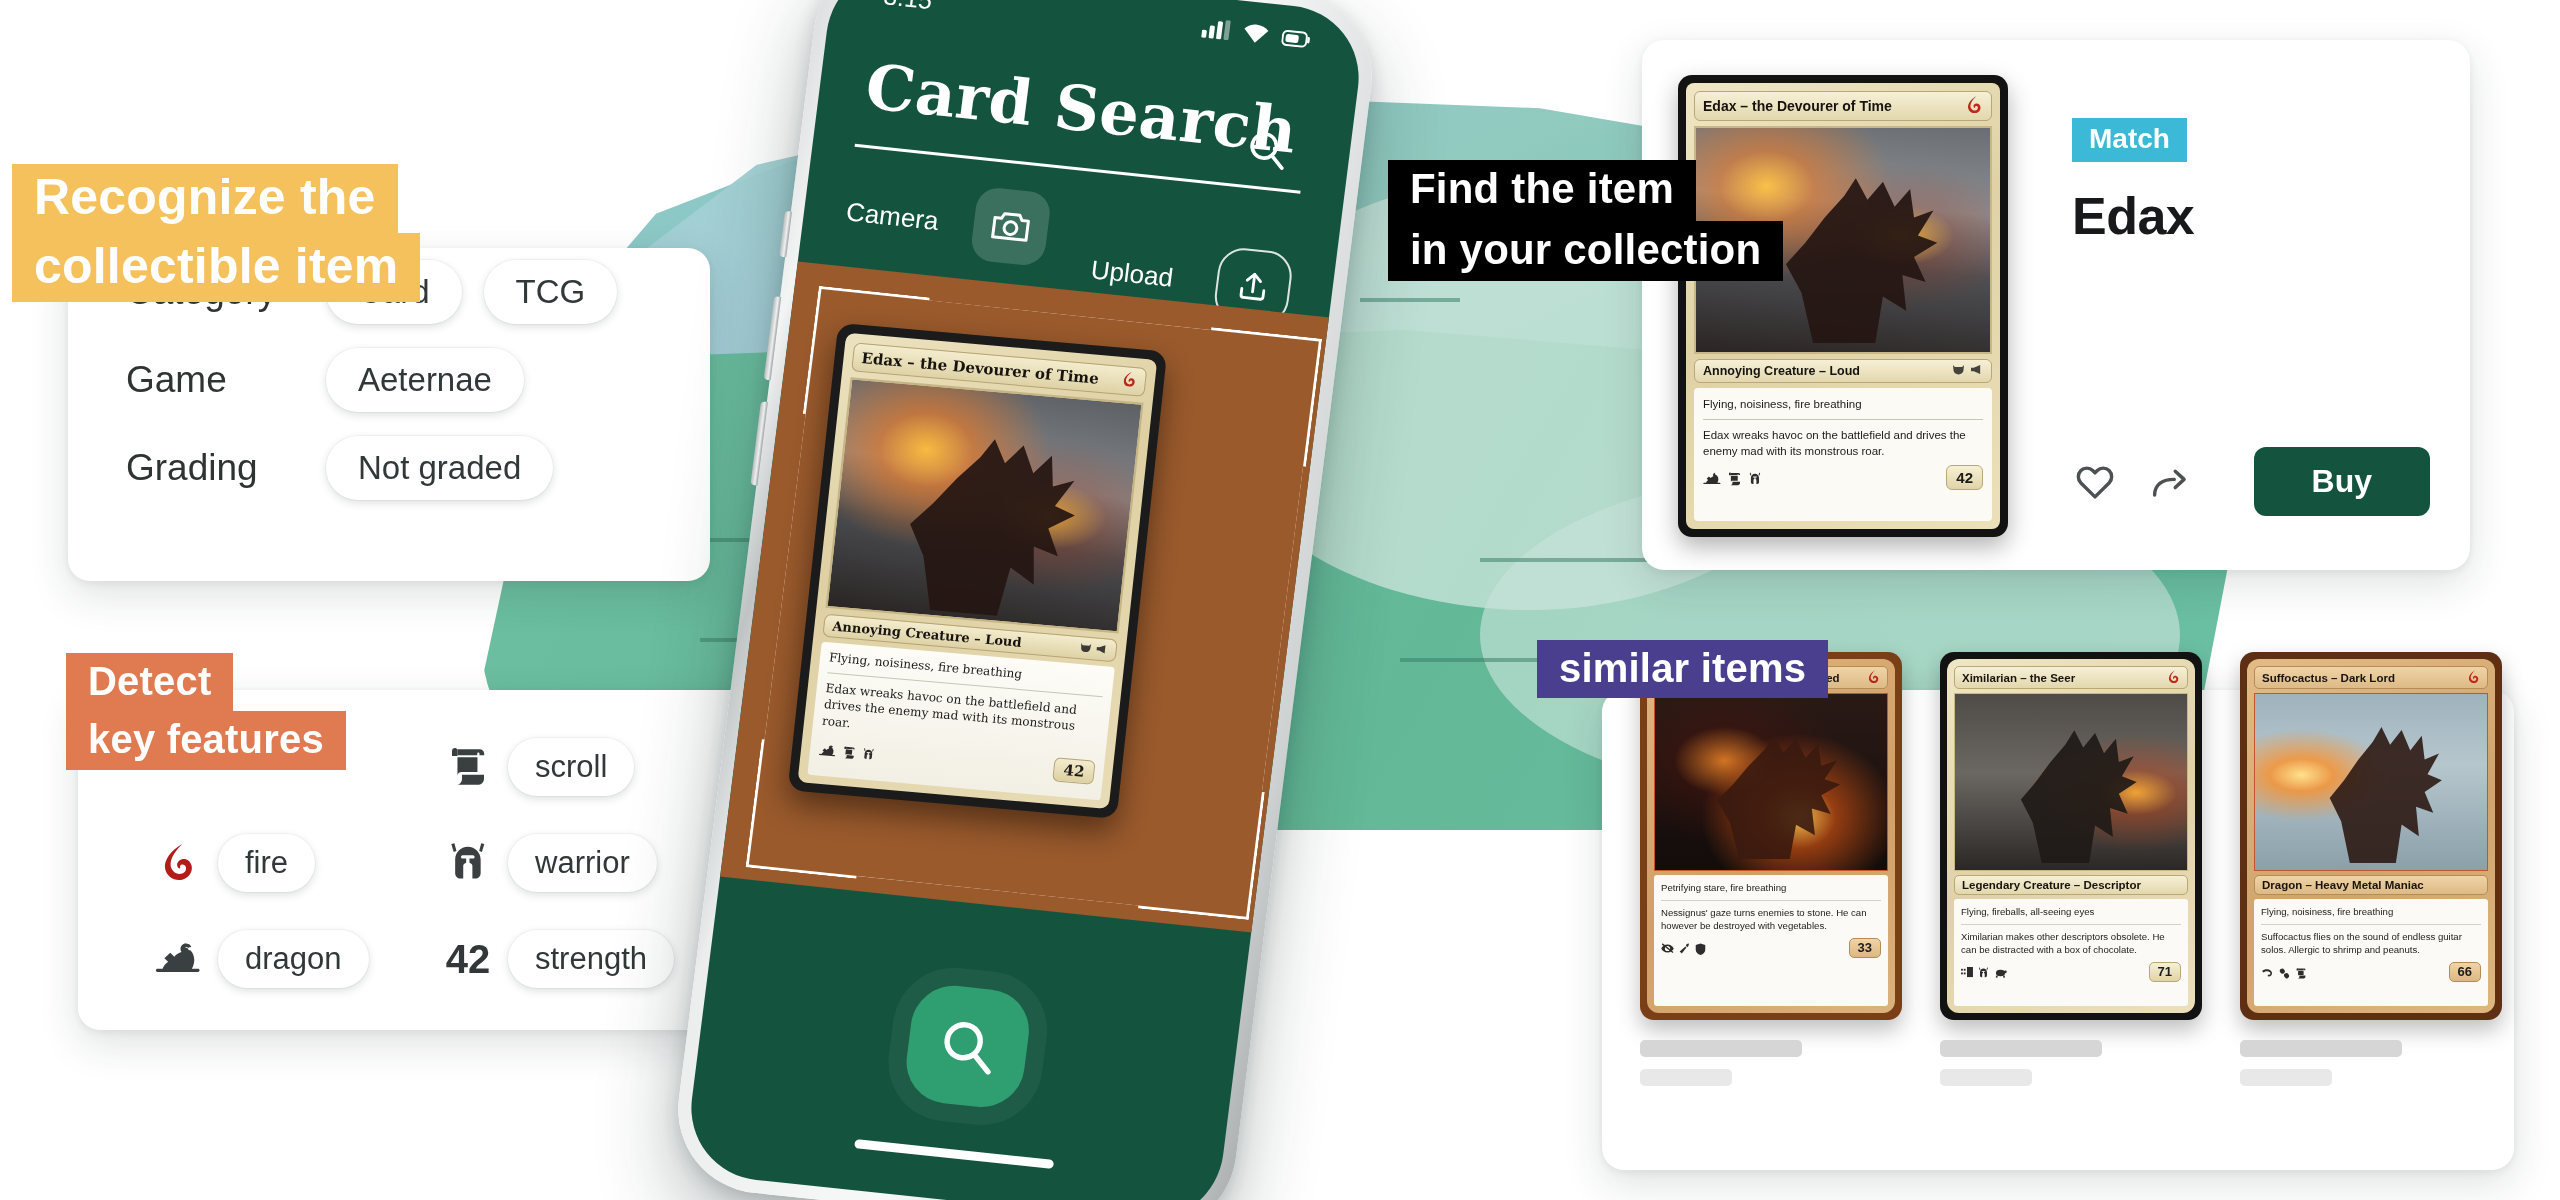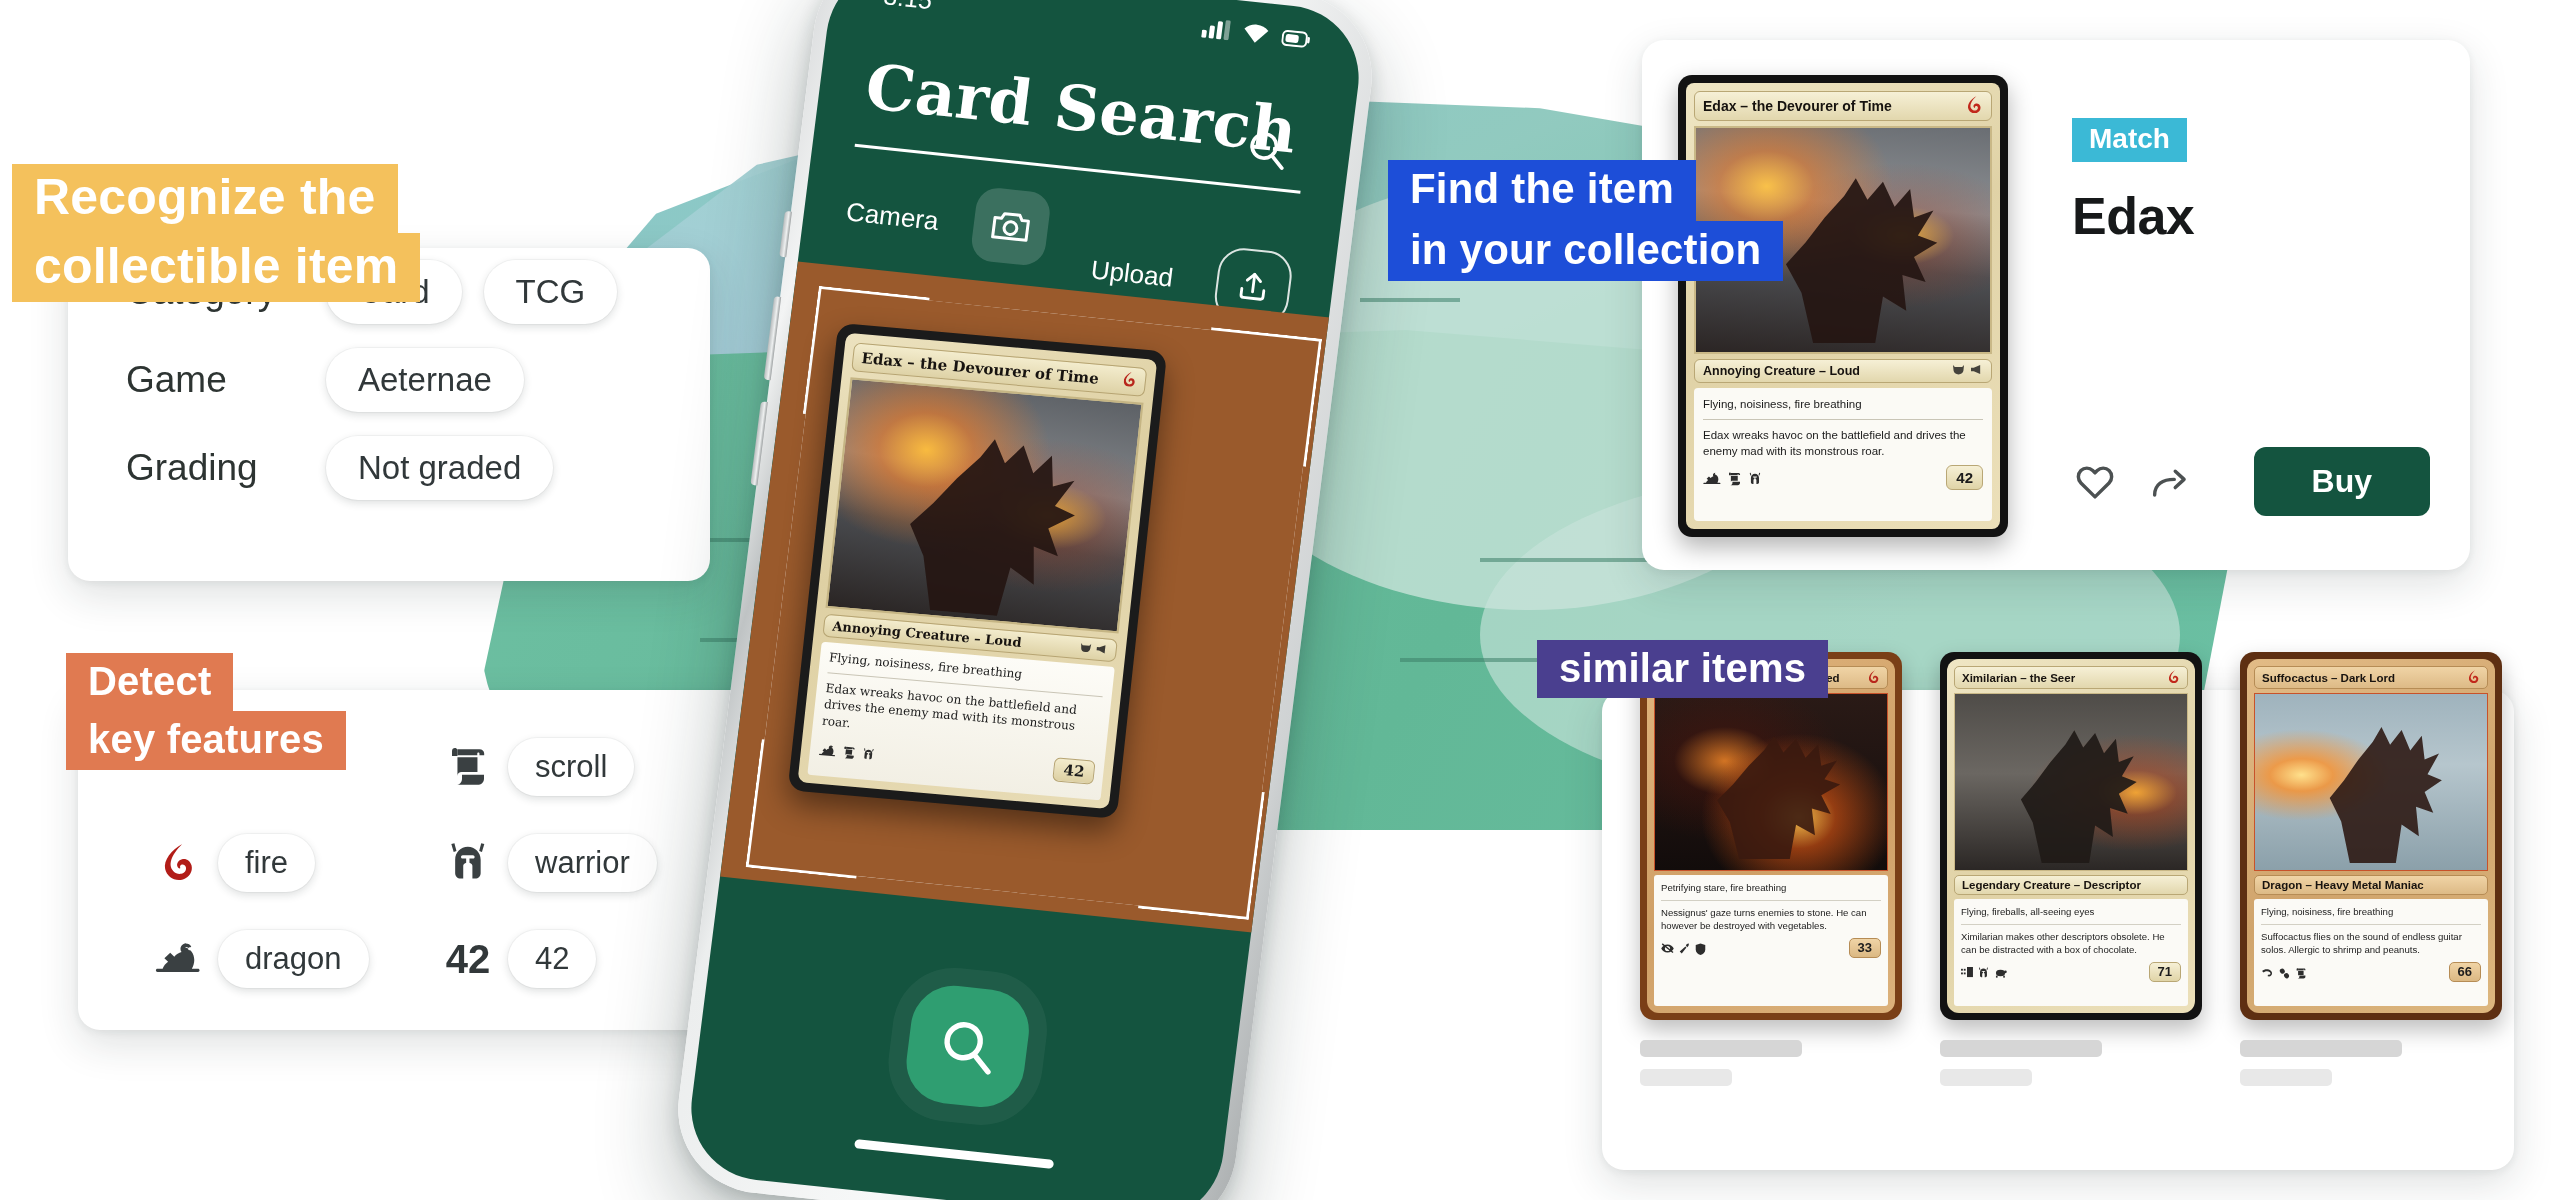--- a/index.html
+++ b/index.html
@@ -72,21 +72,21 @@
     z-index: 40;
   }
   .ribbon span {
     display: block;
     width: max-content;
     padding: 7px 22px 9px 22px;
     line-height: 1.06;
   }
   .rb-yellow span { background: #f4c15c; }
   .rb-orange span { background: #e07a51; }
-  .rb-cyan   span { background: #1d4ed8; }
+  .rb-cyan   span { background: #000000; }
   .rb-purple span { background: #4a3f8f; }
 
   
   #recognize-panel { left: 68px; top: 248px; width: 642px; height: 333px; }
   .attr-row { display: flex; align-items: center; height: 88px; padding-left: 58px; }
   .attr-label {
     width: 200px; font-size: 37px; color: #2d3432; font-weight: 400;
     font-family: "Liberation Sans", sans-serif;
   }
   .pill {
@@ -424,20 +424,21 @@
     <div class="feat-icon">
       <svg width="46" height="38" viewBox="0 0 26 20" fill="#3a4042">
         <path d="M17.8 1.1c-1.9 0-3.4 1.4-3.4 3.2 0 .7.2 1.3.6 1.8-1.5.4-3 1.3-4.1 2.6L8.6 6.4 5.3 9.6l2.1 2c-1.4 1-2.5 2.4-3.1 3.9H1.4c-.5 0-.9.4-.9.9s.4.9.9.9h22.9c.5 0 .9-.4.9-.9s-.4-.9-.9-.9h-3.5c.9-1.5 1.4-3.2 1.4-5 0-3.5-2.2-6.4-5.2-7.2.2-.1.4-.1.6-.1.6 0 1.1.3 1.4.8l1.5-.9c-.6-1.1-1.7-1.8-3-1.8-.4 0-.9.1-1.3.2.5-.2 1.1-.3 1.6-.3z"></path>
         <circle cx="19.6" cy="4.2" r=".9" fill="#fff"></circle>
       </svg>
     </div>
     <div><div class="pill pill-sm">dragon</div></div>
     <div class="feat-icon">
         <span class="feat-num">42</span>
       </div>
+    <div><div class="pill pill-sm">strength</div></div>
     <div><div class="pill pill-sm">42</div></div>
   </div>
 </div>
 
 <div id="phone-wrap">
   <div id="phone-body">
     <div class="side-btn" style="top:270px;height:46px;"></div>
     <div class="side-btn" style="top:356px;height:84px;"></div>
     <div class="side-btn" style="top:462px;height:84px;"></div>
 

